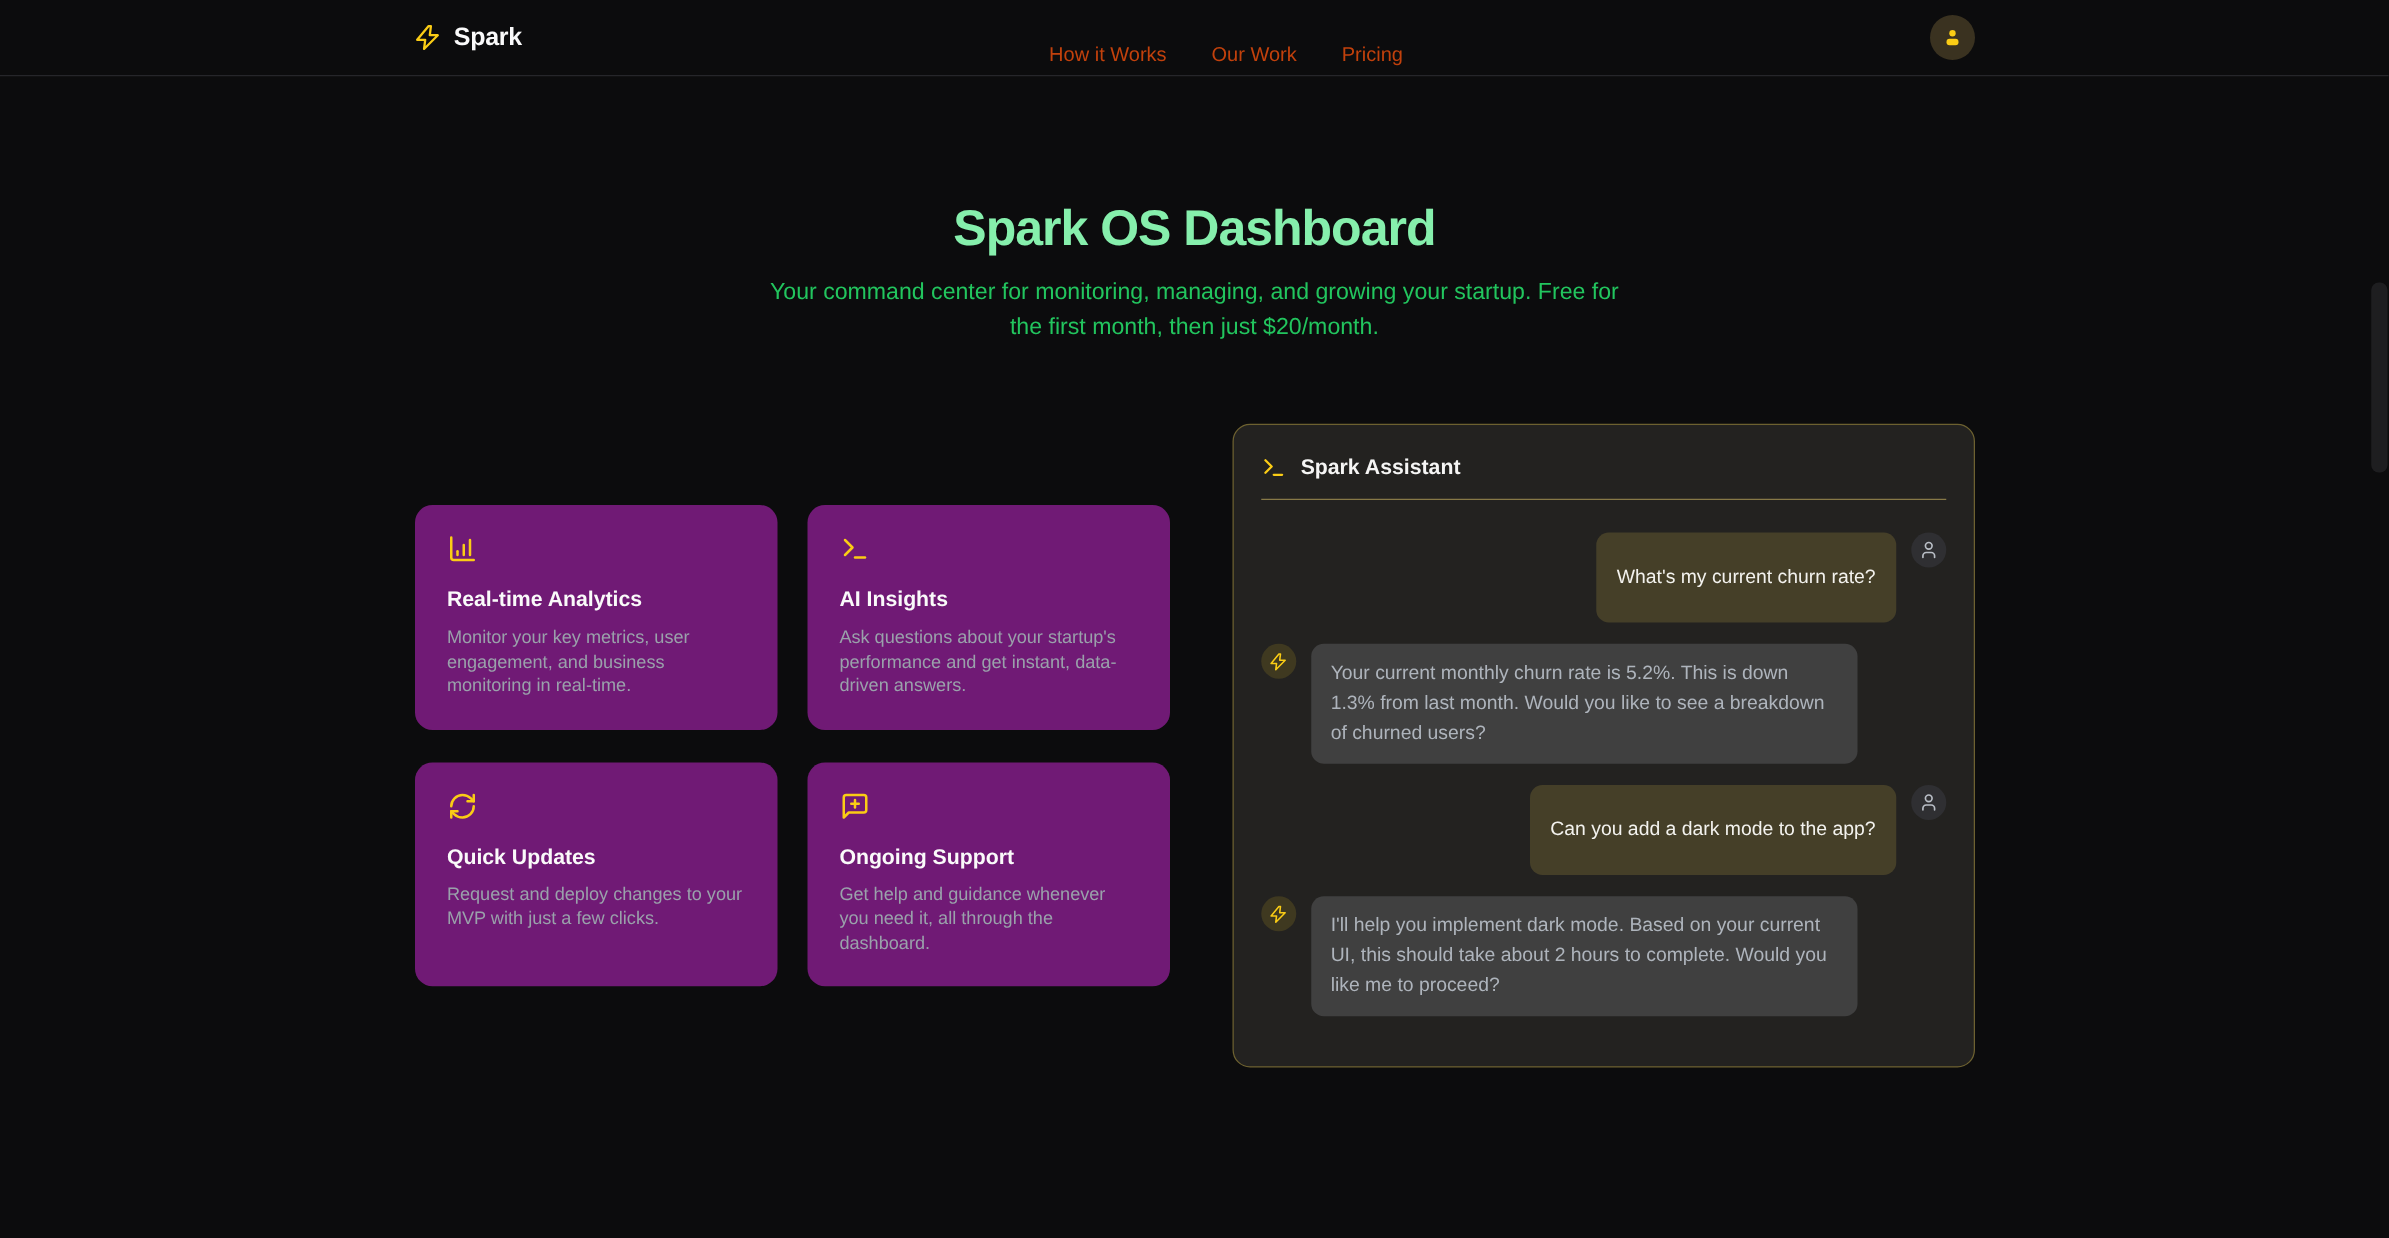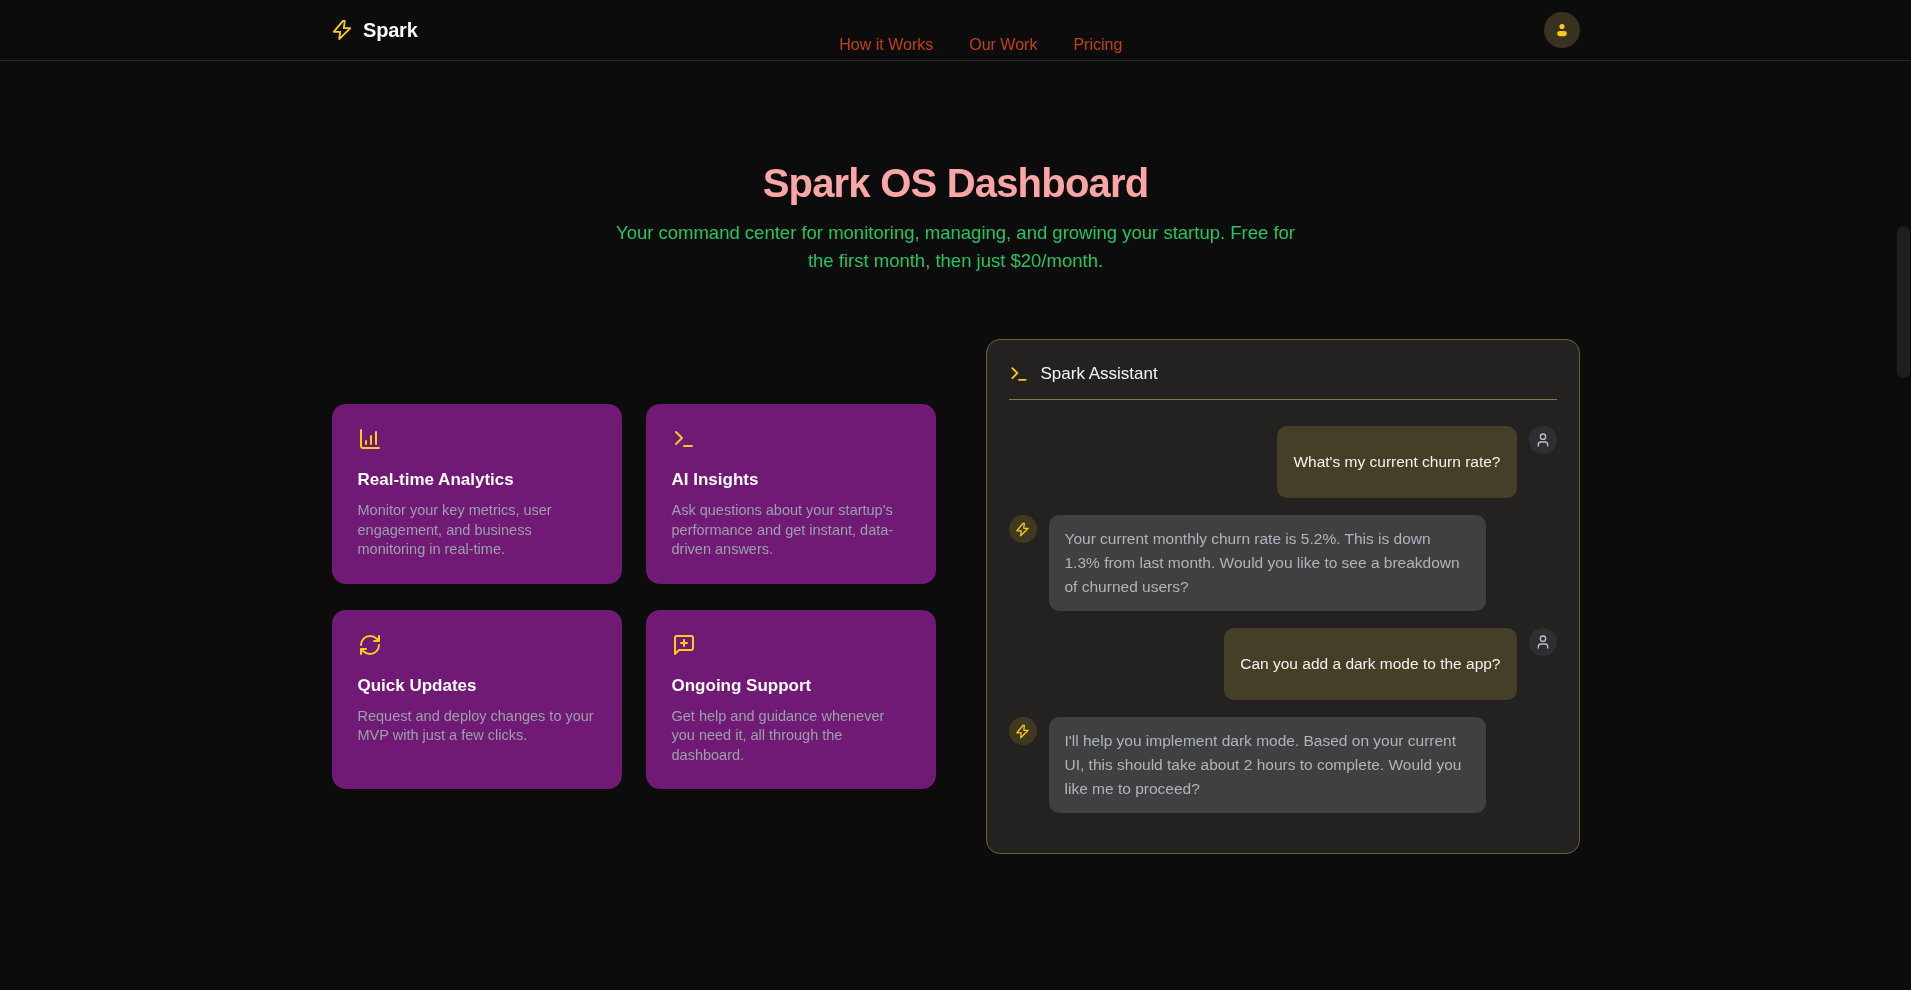--- a/index.html
+++ b/index.html
@@ -29,21 +29,21 @@
     width:36px; height:36px; border-radius:50%;
     background:#3a3220; color:#facc15;
     display:flex; align-items:center; justify-content:center;
     cursor:pointer; border:none;
   }
 
   
   .hero { text-align:center; margin-top: 99px; }
   .hero h1 {
     margin:0; font-size:40px; font-weight:bold; letter-spacing:-0.8px;
-    color:#fca5a5; line-height:46px;
+    color:#86efac; line-height:46px;
   }
   .hero .subtitle {
     margin:13px auto 0; max-width:700px;
     font-size:18.5px; line-height:28px; color:#22c55e;
   }
 
   
   .main-row {
     margin-top:64px;
     display:flex; align-items:center; justify-content:center;
@@ -63,21 +63,21 @@
   
   .panel {
     width:594px;
     background:#232220;
     border:1px solid #6d6130;
     border-radius:14px;
     padding:24px 22px 40px;
   }
   .panel-header { display:flex; align-items:center; gap:12px; }
   .panel-header .panel-icon { color:#facc15; }
-  .panel-title { font-size:17px; font-weight:normal; color:#f5f5f4; }
+  .panel-title { font-size:17px; font-weight:bold; color:#f5f5f4; }
   .panel-divider { height:1px; background:#877947; border:none; margin:15px 0 26px; }
 
   .msg-row { display:flex; gap:12px; margin-top:17px; align-items:flex-start; }
   .msg-row:first-of-type { margin-top:0; }
   .msg-row.user { justify-content:flex-end; }
   .bubble {
     border-radius:10px;
     font-size:15.5px; line-height:24px;
   }
   .bubble.user {

